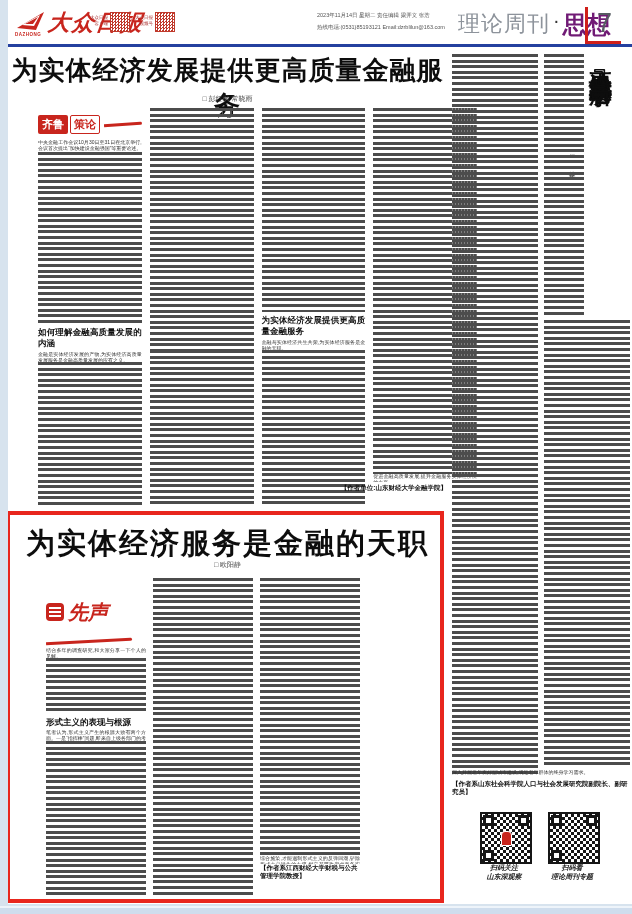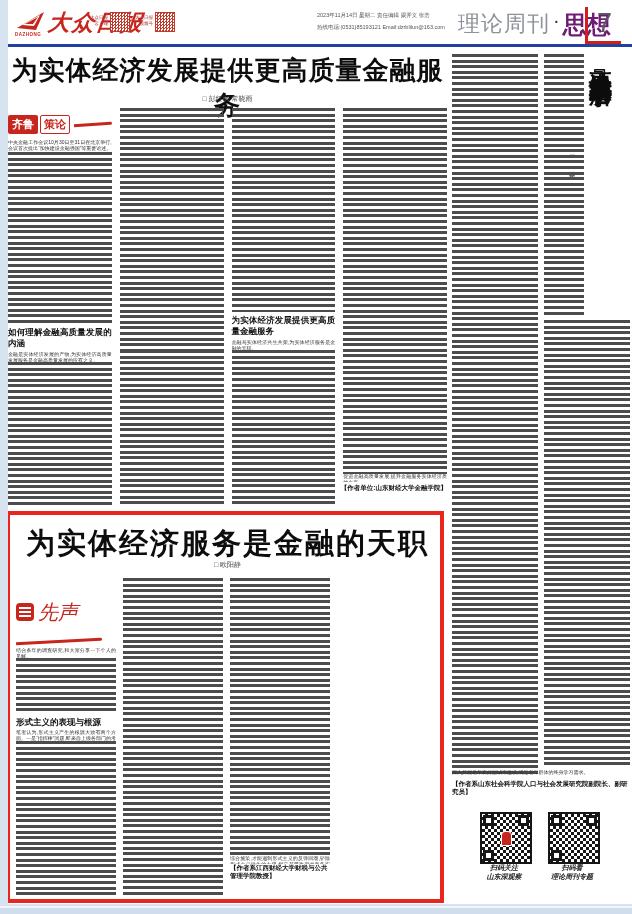--- a/index.html
+++ b/index.html
@@ -5,21 +5,21 @@
   html,body{margin:0;padding:0;background:#d7e3ee;}
   #canvas{position:relative;width:632px;height:914px;background:#d7e3ee;overflow:hidden;
     font-family:"Liberation Sans","DejaVu Sans",sans-serif;}
   .abs{position:absolute;}
   #paper{position:absolute;left:8px;top:0;width:624px;height:904px;background:#ffffff;}
   
   .tx{background-image:
       repeating-linear-gradient(to bottom,#4c4c4c 0 3px,rgba(0,0,0,0) 3px 5.6px),
       repeating-linear-gradient(90deg,rgba(255,255,255,.28) 0 1px,rgba(255,255,255,0) 1px 3px);}
   .col{display:flex;flex-direction:column;}
-  .colwrap{display:flex;}
+  .colwrap{display:flex;padding-left:30px;}
   .fill{flex:1;}
   .micro{font-size:5px;line-height:5.6px;color:#333;overflow:hidden;text-align:justify;}
   .subhead{font-weight:900;color:#101010;font-size:8.5px;line-height:11px;
     display:flex;align-items:center;text-align:justify;}
   .note{font-weight:bold;color:#111;font-size:6.5px;line-height:8px;}
   .blue-rule{background:#24409f;}
   .red{color:#c8251d;}
   .vert{writing-mode:vertical-rl;text-orientation:upright;}
   .qr-black{background:repeating-conic-gradient(#161616 0 25%,#ffffff 0 50%) 0 0/6px 6px;
     border:2px solid #161616;position:absolute;}
@@ -127,21 +127,21 @@
   <div class="abs byline" style="left:14px;top:560px;width:427px;text-align:center">□ 欧阳静</div>
 
   <div class="abs colwrap" style="left:16px;top:578px;width:424px;height:318px;gap:7px">
     <div class="col" style="width:100px">
       <div style="height:56px;display:flex;align-items:center;gap:4px;padding-top:6px">
         <span style="width:18px;height:18px;background:#c8251d;border-radius:4px;display:inline-flex;flex-direction:column;justify-content:center;gap:2px;padding:0 3px;box-sizing:border-box">
           <i style="display:block;height:2px;background:#fff"></i>
           <i style="display:block;height:2px;background:#fff"></i>
           <i style="display:block;height:2px;background:#fff"></i>
         </span>
-        <span style="color:#c8251d;font-weight:400;font-size:20px;font-family:'Liberation Serif','DejaVu Serif',serif;font-style:italic">先声</span>
+        <span style="color:#c8251d;font-weight:700;font-size:20px;font-family:'Liberation Serif','DejaVu Serif',serif;font-style:italic">先声</span>
       </div>
       <div style="height:8px">
           <div style="height:3px;width:86px;background:#c8251d;border-radius:0 3px 3px 0;transform:rotate(-3deg)"></div>
         </div>
       <div class="micro" style="height:10px">结合多年的调查研究,和大家分享一下个人的见解。</div>
       <div class="tx" style="height:56px"></div>
       <div class="subhead" style="height:16px">形式主义的表现与根源</div>
       <div class="micro" style="height:11px">笔者认为,形式主义产生的根源大致有两个方面。一是“指挥棒”问题,即来自上级各部门的考核迎检;二是官僚主义问题。</div>
       <div class="tx fill"></div>
     </div>

